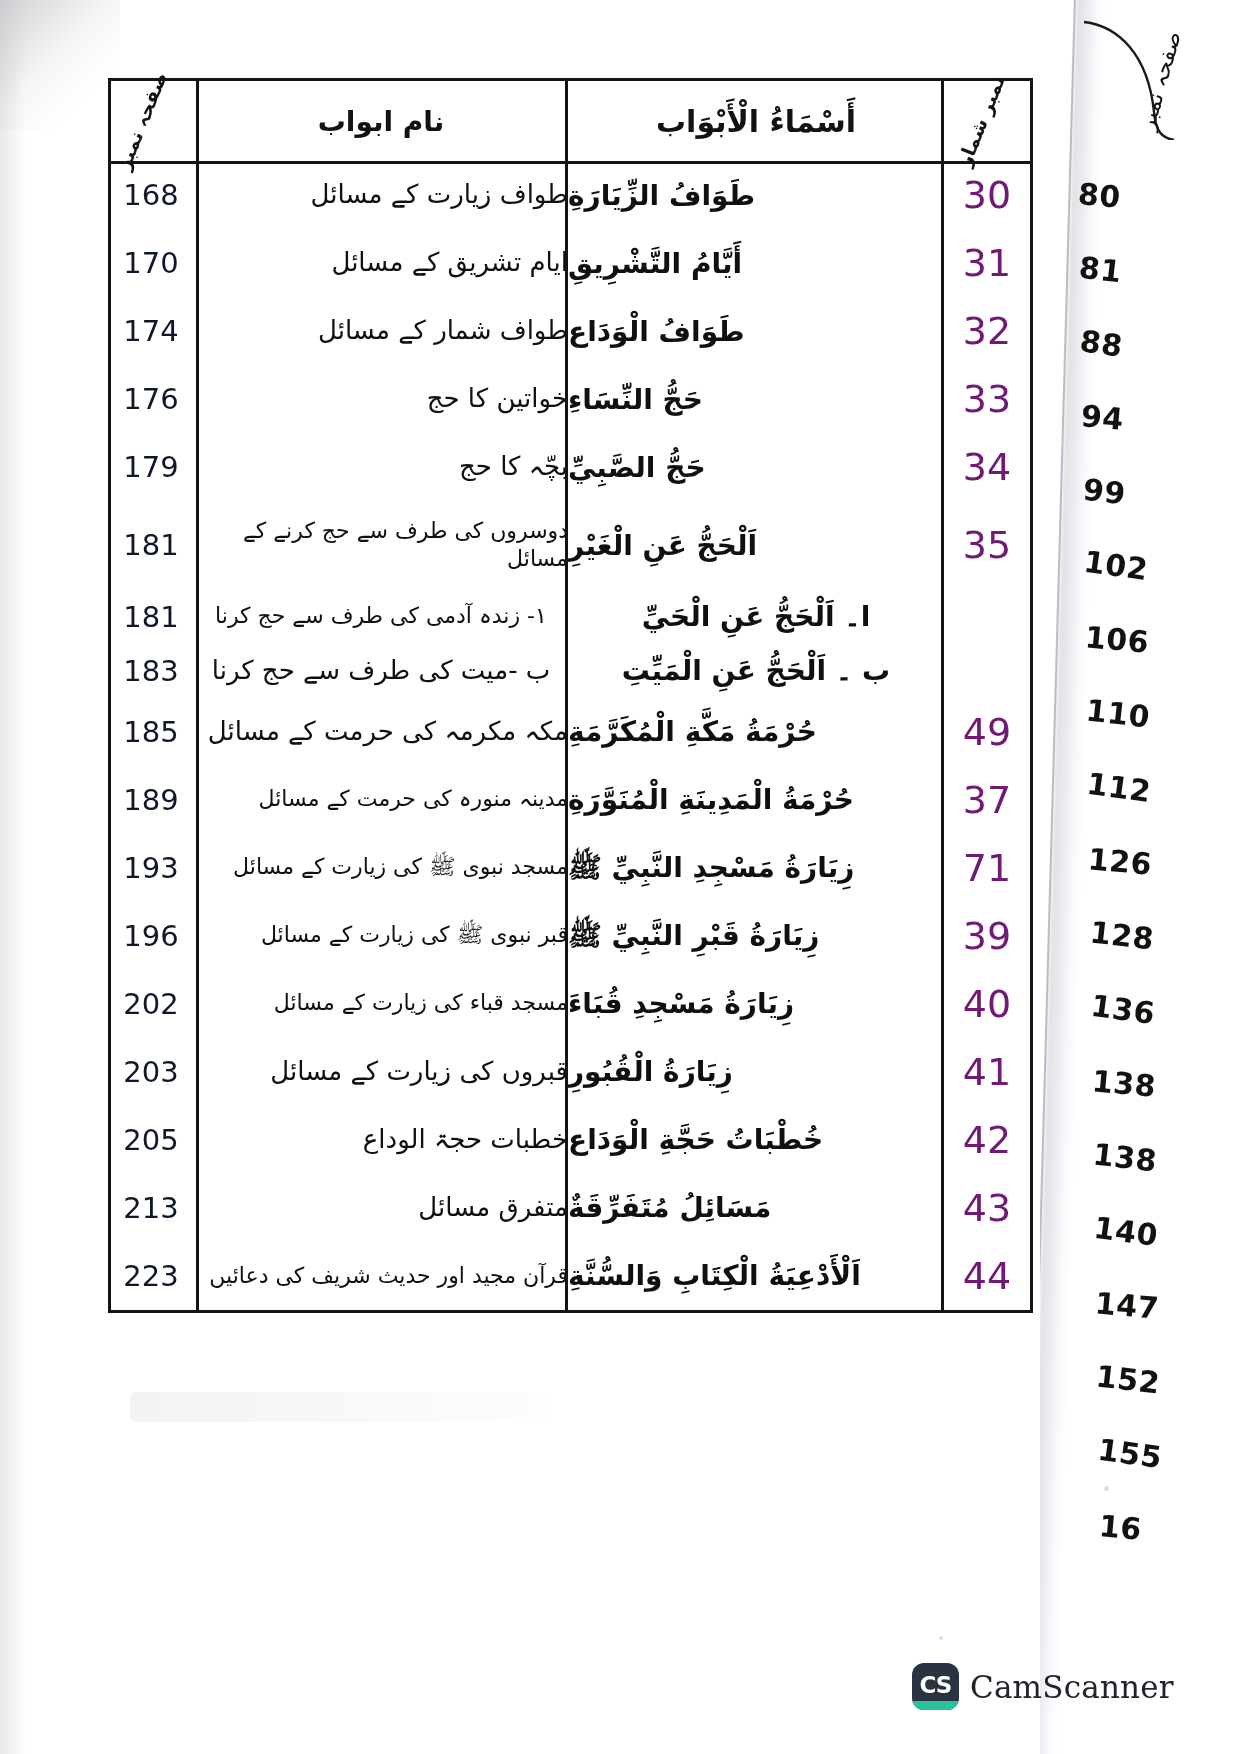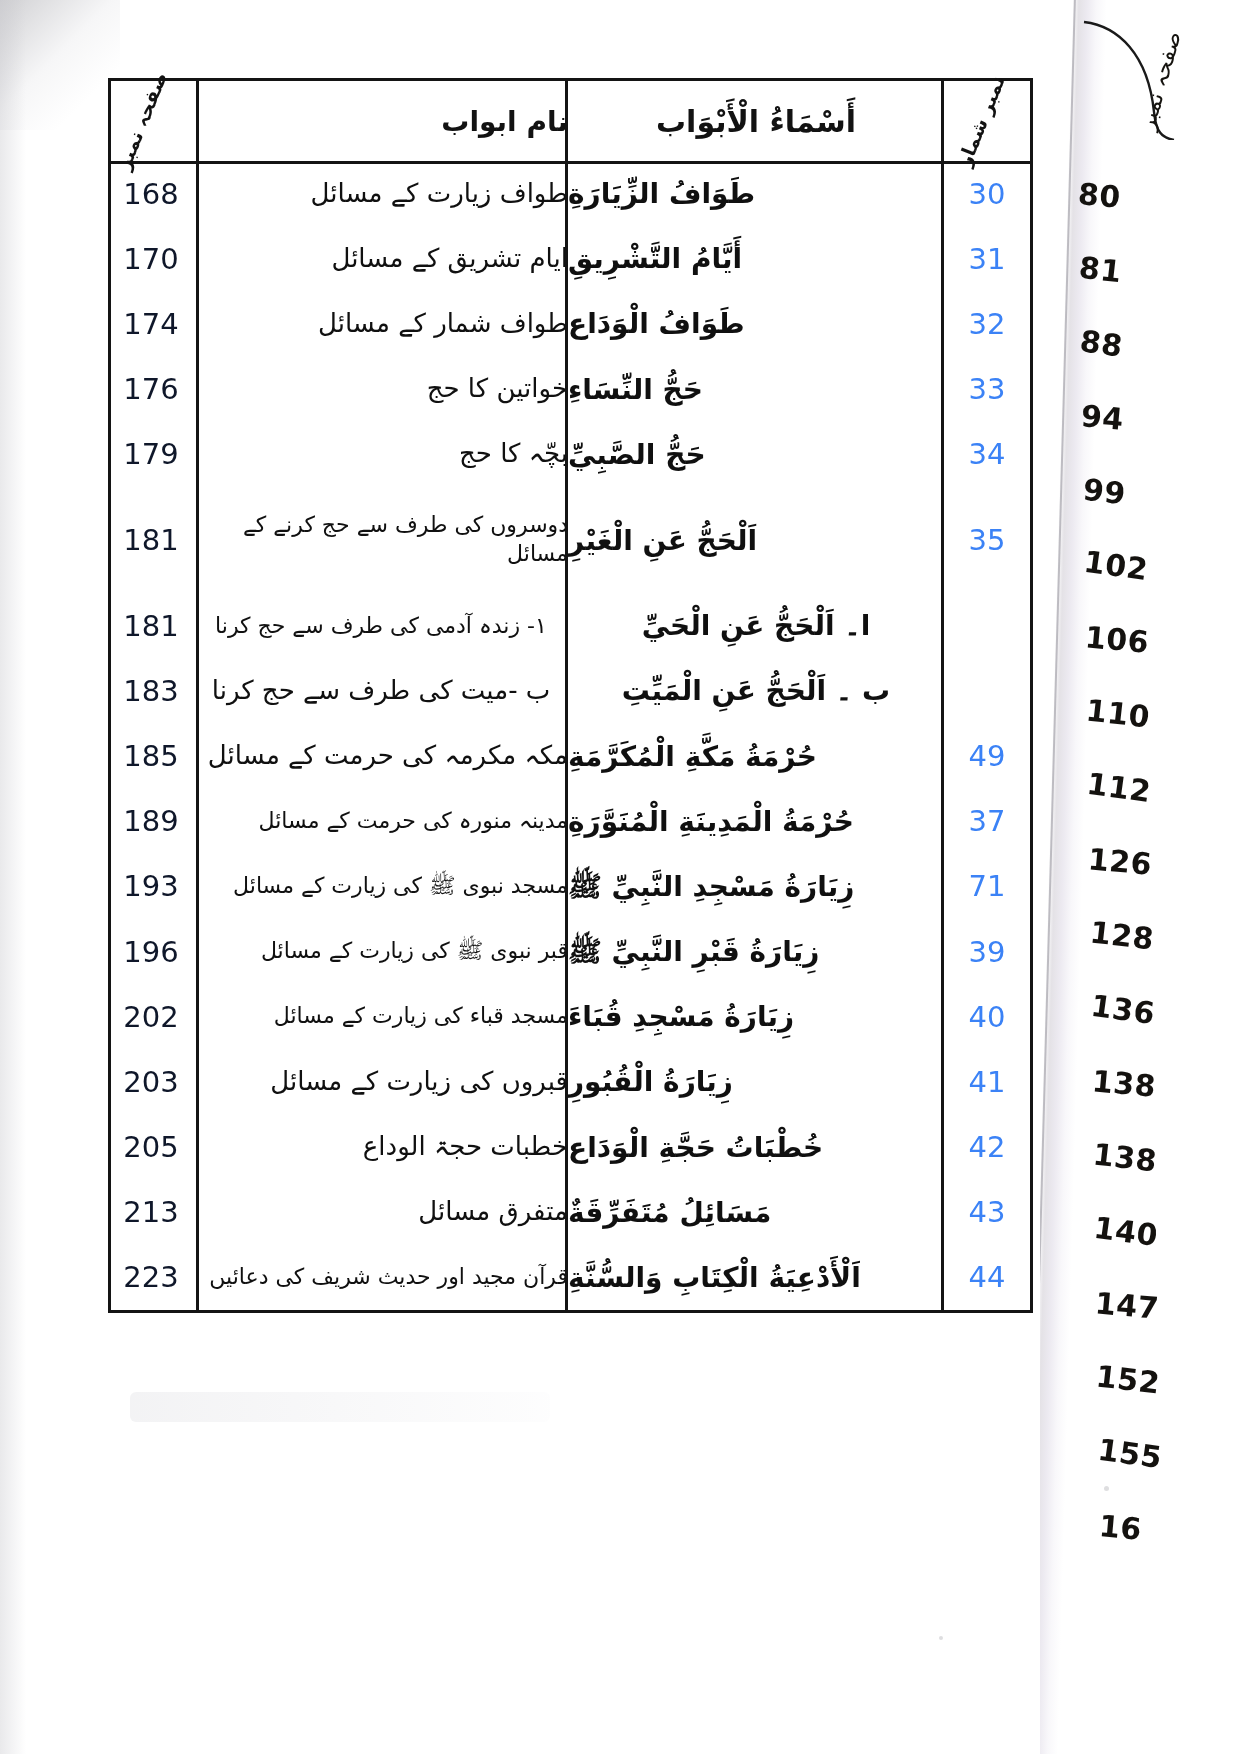--- a/index.html
+++ b/index.html
@@ -165,33 +165,32 @@
     transform: rotate(-68deg);
     transform-origin: 50% 50%;
     white-space: nowrap;
   }
   .hdr-arabic {
     font-size: 30px;
     font-weight: 600;
   }
   .hdr-urdu {
     font-size: 28px;
-    text-align: right;
   }
 
   
   .col-serial  { width: 86px;  }
   .col-arabic  { width: 376px; }
   .col-urdu    { width: 374px; }
   .col-pageno  { width: 86px;  }
 
   .cell-serial {
     text-align: center;
-    font-size: 29px;
-    color: #3b82f6;
+    font-size: 38px;
+    color: #701a75;
     direction: ltr;
     font-family: "DejaVu Sans", "Liberation Sans", sans-serif;
   }
   .cell-pageno {
     text-align: center;
     font-size: 29px;
     color: #0f172a;
     direction: ltr;
     font-family: "DejaVu Sans", "Liberation Sans", sans-serif;
   }
@@ -453,14 +452,21 @@
             <td class="cell-pageno">223</td>
           </tr>
         </tbody>
     </table>
   </div>
 
   <div id="ghost-text"></div>
   <div class="speckle" style="left:1104px; top:1486px; width:5px; height:5px;"></div>
   <div class="speckle" style="left:939px; top:1636px; width:4px; height:4px;"></div>
 
+  <div id="camscanner-watermark">
+    <div id="camscanner-logo">
+      <span class="cs-text">CS</span>
+      <span class="cs-bar"></span>
+    </div>
+    <div id="camscanner-wordmark">CamScanner</div>
+  </div>
 
 </div>
 
 </body></html>

